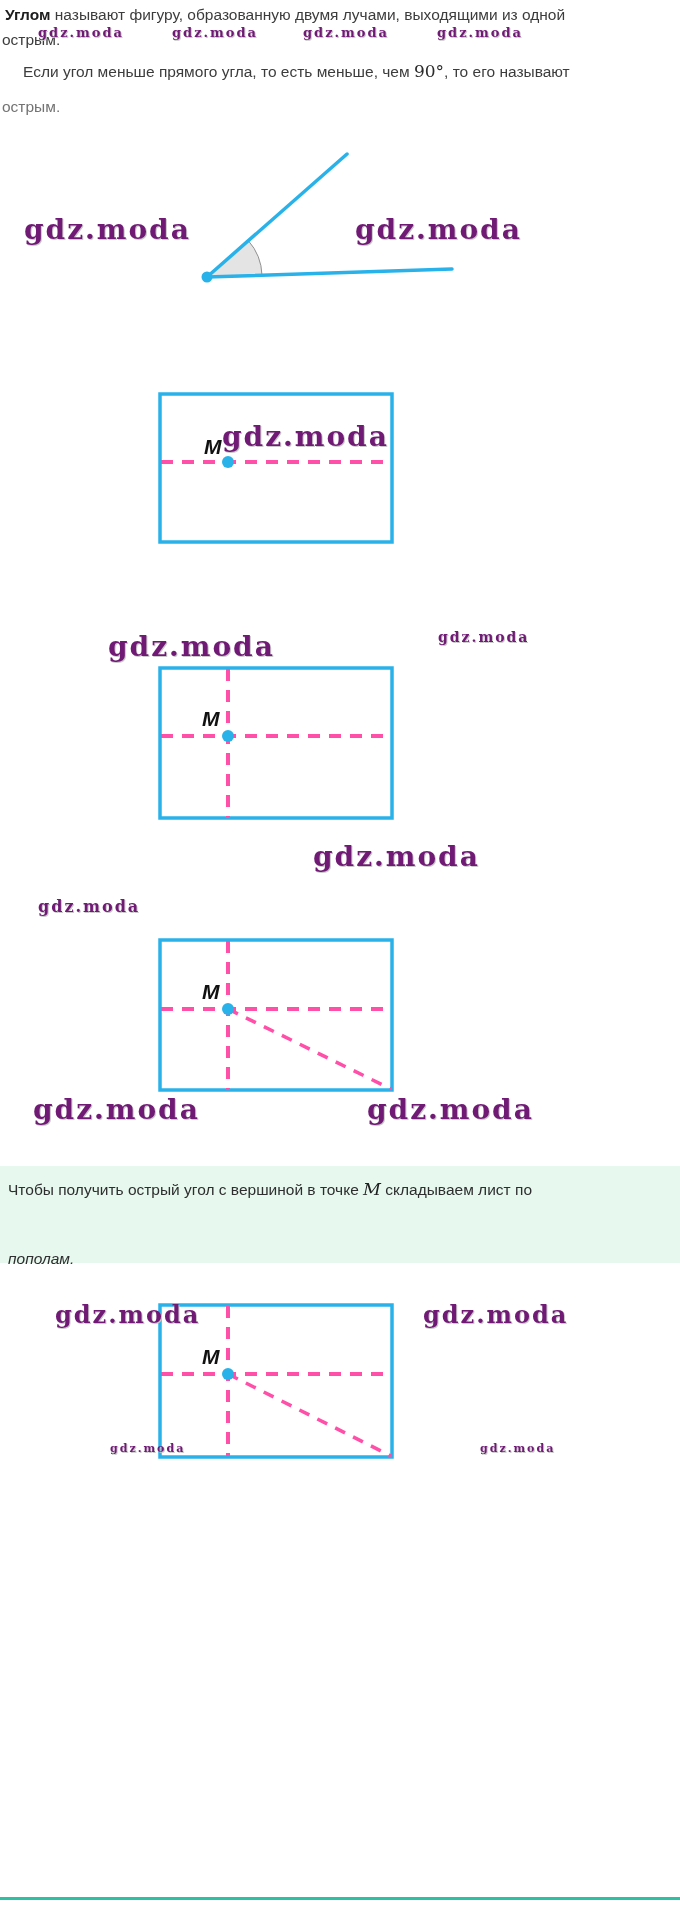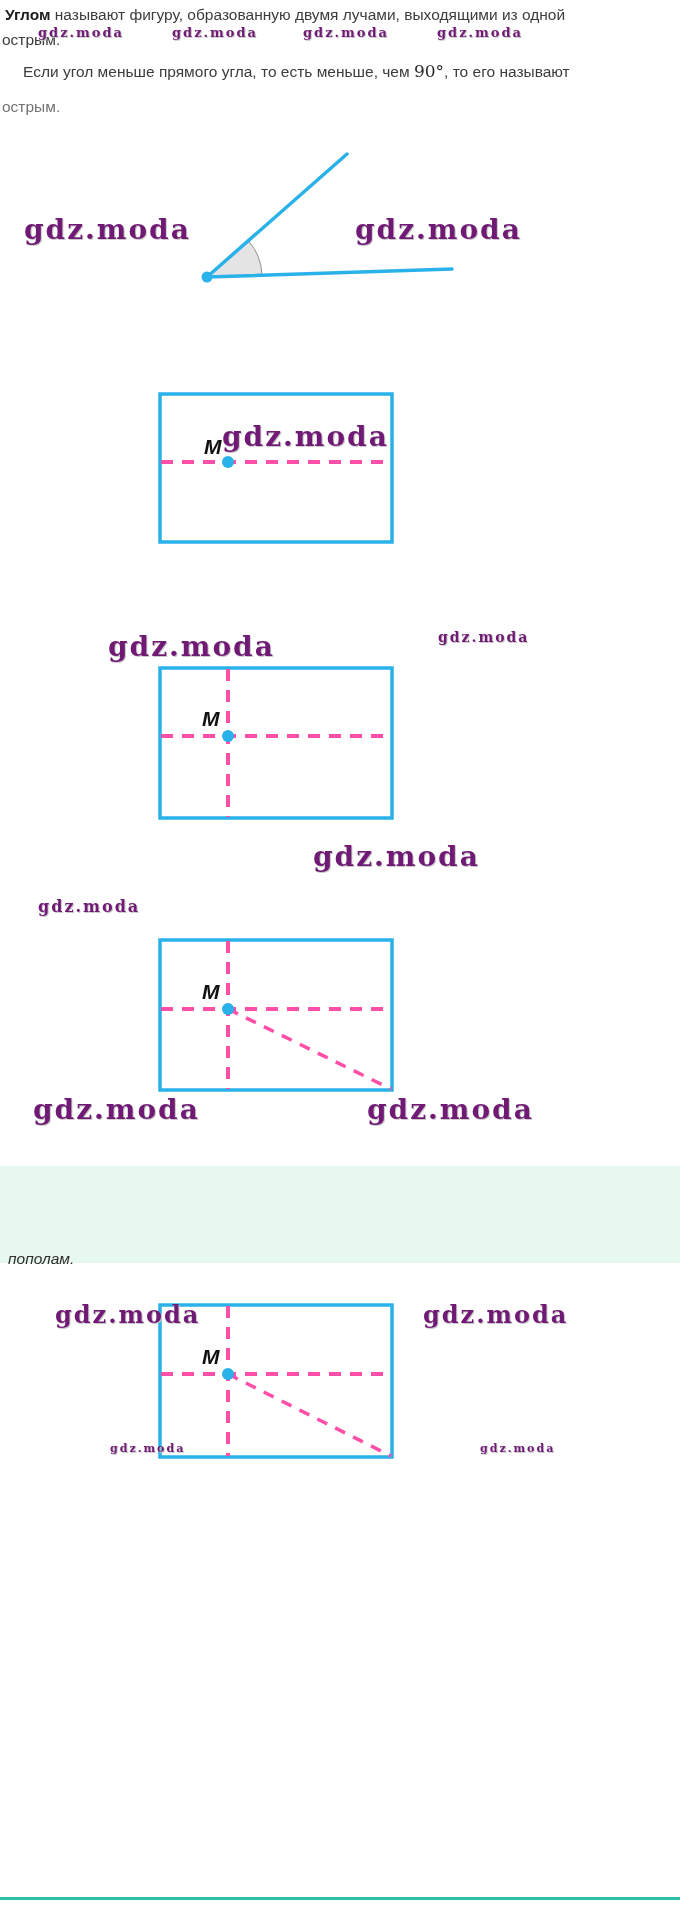--- a/index.html
+++ b/index.html
@@ -89,20 +89,23 @@
     <line x1="3" y1="71" x2="233" y2="71" stroke="#ff4fa8" stroke-width="4" stroke-dasharray="12 9"></line>
     <line x1="70" y1="3" x2="70" y2="151" stroke="#ff4fa8" stroke-width="4" stroke-dasharray="12 9"></line>
     <line x1="70" y1="71" x2="233" y2="151" stroke="#ff4fa8" stroke-width="3.5" stroke-dasharray="11 9"></line>
     <circle cx="70" cy="71" r="6" fill="#29b2ea"></circle>
     <text x="44" y="61" class="m-label">M</text>
   </svg>
   <div class="wm" style="left:33px; top:1093px; font-size:28px;">gdz.moda</div>
   <div class="wm" style="left:367px; top:1093px; font-size:28px;">gdz.moda</div>
 
   <div class="note-block">
+    <div class="note-line" style="top:13px;">
+      <span>Чтобы получить острый угол с вершиной в точке </span><span class="note-m">M</span><span> складываем лист по</span>
+    </div>
     <div class="note-line" style="top:84px;font-style:italic;">пополам.</div>
   </div>
 
   <div class="wm" style="left:55px; top:1300px; font-size:24px;">gdz.moda</div>
   <div class="wm" style="left:423px; top:1300px; font-size:24px;">gdz.moda</div>
   <svg class="fig" style="left:158px; top:1303px;" width="236" height="156" viewBox="0 0 236 156">
     <rect x="2" y="2" width="232" height="152" fill="none" stroke="#29b2ea" stroke-width="3.5"></rect>
     <line x1="3" y1="71" x2="233" y2="71" stroke="#ff4fa8" stroke-width="4" stroke-dasharray="12 9"></line>
     <line x1="70" y1="3" x2="70" y2="153" stroke="#ff4fa8" stroke-width="4" stroke-dasharray="12 9"></line>
     <line x1="70" y1="71" x2="233" y2="153" stroke="#ff4fa8" stroke-width="3.5" stroke-dasharray="11 9"></line>

